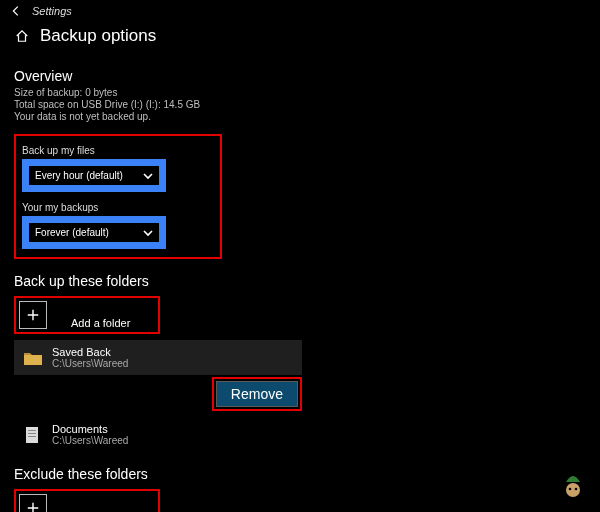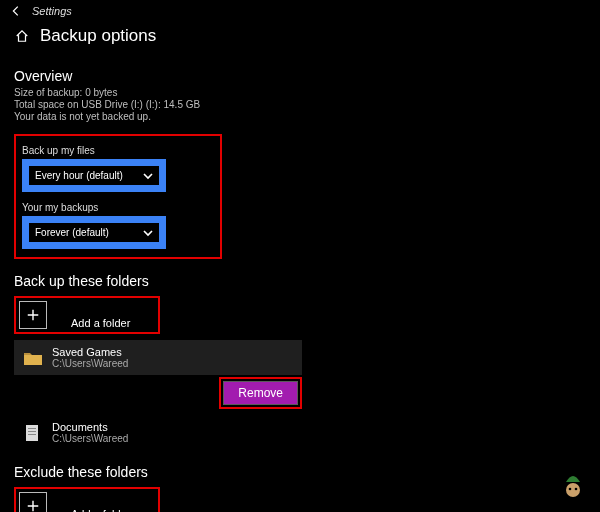--- a/index.html
+++ b/index.html
@@ -8,21 +8,21 @@
   .back svg{width:14px;height:14px;stroke:#fff;fill:none;stroke-width:1.4;}
   .app-title{font-size:11px;color:#ddd;font-style:italic;}
   .hdr{display:flex;align-items:center;padding:4px 14px 8px 14px;}
   .home{width:16px;height:16px;margin-right:10px;display:flex;align-items:center;justify-content:center;cursor:pointer;}
   .home svg{width:14px;height:14px;stroke:#fff;fill:none;stroke-width:1.4;}
   .page-title{font-size:17px;font-weight:400;color:#fff;}
   .body{padding:0 14px;}
   .sec-h{font-size:14px;font-weight:400;margin-top:14px;margin-bottom:3px;}
   .sub{font-size:10px;color:#bfbfbf;margin:1px 0;}
   .btn{display:inline-flex;align-items:center;justify-content:center;background:#343434;color:#fff;border:none;padding:5px 11px;font-size:11px;margin-top:8px;cursor:pointer;}
-  .btn-remove{background:#a21caf;border:1px solid #5a5a5a;padding:4px 14px;font-size:12px;color:#fff;cursor:pointer;}
+  .btn-remove{background:#0c4a6e;border:1px solid #5a5a5a;padding:4px 14px;font-size:14px;color:#fff;cursor:pointer;}
   .redbox{border:2px solid #e20000;padding:6px 54px 8px 6px;margin-top:6px;display:inline-block;}
   .lbl{font-size:10px;color:#ddd;margin-bottom:3px;margin-top:3px;}
   .dd{display:flex;align-items:center;justify-content:space-between;border:7px solid #3b82f6;padding:4px 6px;width:118px;font-size:10px;cursor:pointer;}
   .chev{width:10px;height:10px;}
   .chev svg{width:10px;height:10px;stroke:#fff;fill:none;stroke-width:1.6;}
   .add-row{display:flex;align-items:flex-end;gap:24px;}
   .plusbox{width:26px;height:26px;border:1px solid #bbb;display:flex;align-items:center;justify-content:center;cursor:pointer;}
   .plusbox svg{width:14px;height:14px;stroke:#fff;fill:none;stroke-width:1.6;}
   .add-red{border:2px solid #e20000;padding:3px 28px 3px 3px;display:inline-block;margin-top:4px;}
   .folder-row{display:flex;align-items:center;padding:6px 8px;margin-top:6px;width:272px;}
@@ -98,21 +98,21 @@
   </div>
 
   <div class="folder-row sel">
     <div class="folder-ico">
       <svg viewBox="0 0 20 18">
           <path d="M1 4 H7 L9 6 H19 V16 H1 Z" fill="#b98f3c"></path>
           <path d="M1 6 H19 V16 H1 Z" fill="#e0b24e"></path>
         </svg>
     </div>
     <div class="folder-txt">
-      <div class="fn">Saved Games</div>
+      <div class="fn">Saved Back</div>
       <div class="fp">C:\Users\Wareed</div>
     </div>
   </div>
   <div class="remove-wrap">
     <div class="remove-red">
       <button class="btn-remove">Remove</button>
     </div>
   </div>
 
   <div class="folder-row">

